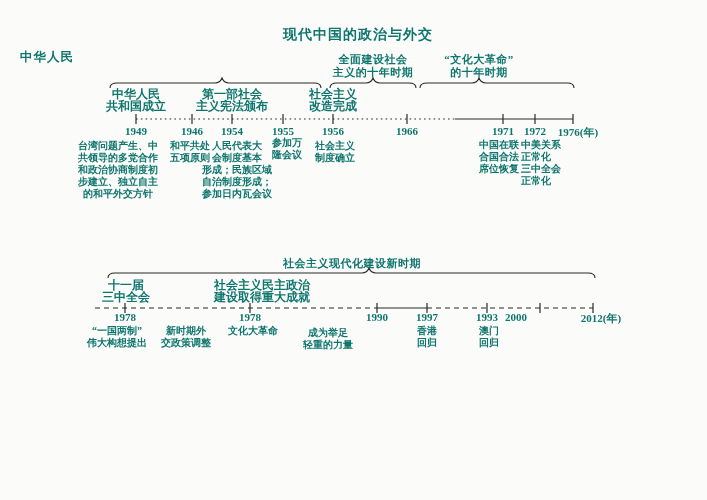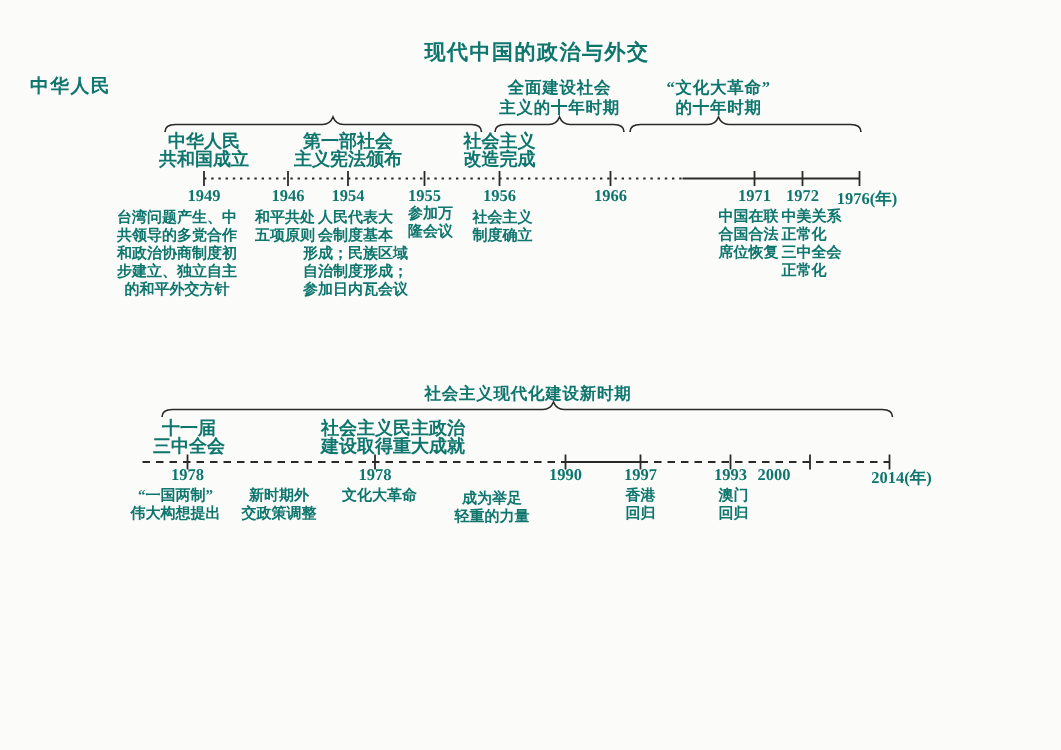--- a/index.html
+++ b/index.html
@@ -132,21 +132,21 @@
 三中全会</div>
   <div class="lbl t-event" style="left:262px;top:279px">社会主义民主政治
 建设取得重大成就</div>
 
   <div class="lbl t-year" style="left:125px;top:311px">1978</div>
   <div class="lbl t-year" style="left:250px;top:311px">1978</div>
   <div class="lbl t-year" style="left:377px;top:311px">1990</div>
   <div class="lbl t-year" style="left:427px;top:311px">1997</div>
   <div class="lbl t-year" style="left:487px;top:311px">1993</div>
   <div class="lbl t-year" style="left:516px;top:311px">2000</div>
-  <div class="lbl t-year" style="left:601px;top:311px">2014(年)</div>
+  <div class="lbl t-year" style="left:601px;top:311px">2012(年)</div>
 
   <div class="lbl t-note" style="left:117px;top:325px">“一国两制”
 伟大构想提出</div>
   <div class="lbl t-note" style="left:186px;top:325px">新时期外
 交政策调整</div>
   <div class="lbl t-note" style="left:253px;top:325px">文化大革命</div>
   <div class="lbl t-note" style="left:328px;top:327px">成为举足
 轻重的力量</div>
   <div class="lbl t-note" style="left:427px;top:325px">香港
 回归</div>

